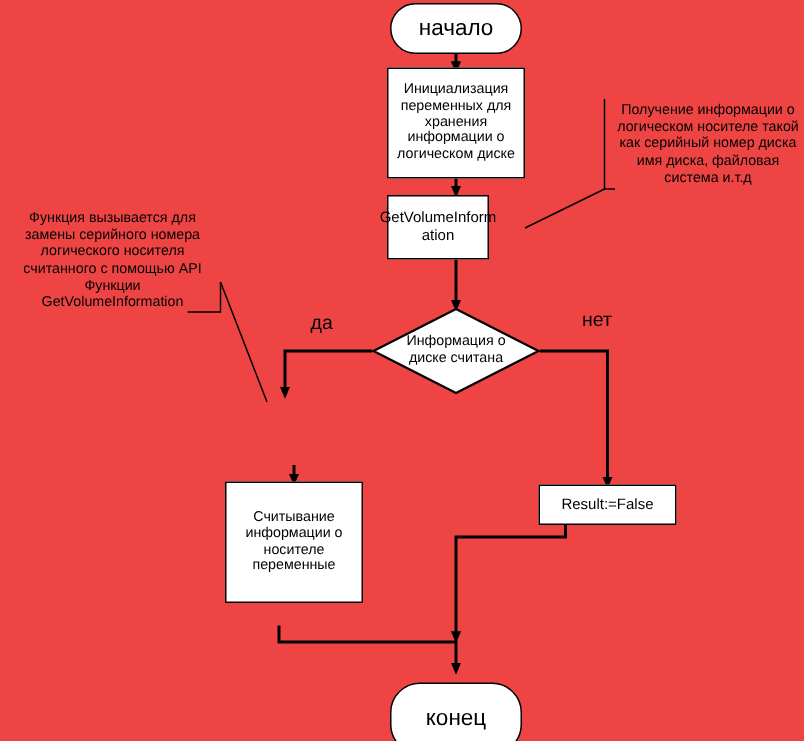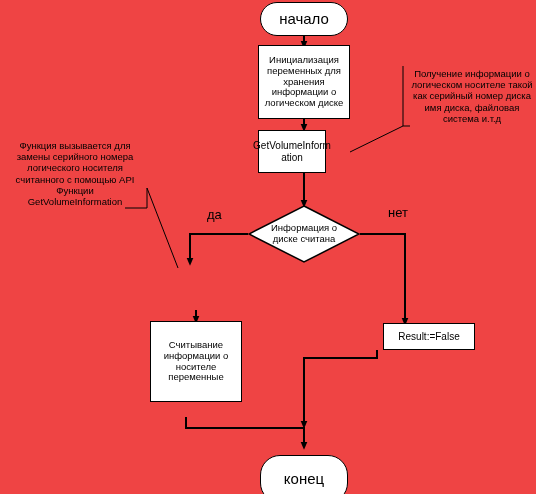--- a/index.html
+++ b/index.html
@@ -150,21 +150,21 @@
 
 
   <div class="node process" style="left:150px; top:321px; width:92px; height:81px;">
     <span class="node-text">Считывание
 информации о
 носителе
 переменные</span>
   </div>
 
 
-  <div class="node process mono" style="left:359px; top:323px; width:92px; height:27px;margin-left:24px;">
+  <div class="node process mono" style="left:359px; top:323px; width:92px; height:27px;">
     <span class="node-text">Result:=False</span>
   </div>
 
   <div class="node terminal" style="left:260px; top:455px; width:88px; height:48px;">
     <span class="node-text">конец</span>
   </div>
 
   <div class="annotation" style="left:3px; top:140px; width:144px;">Функция вызывается для
 замены серийного номера
 логического носителя

